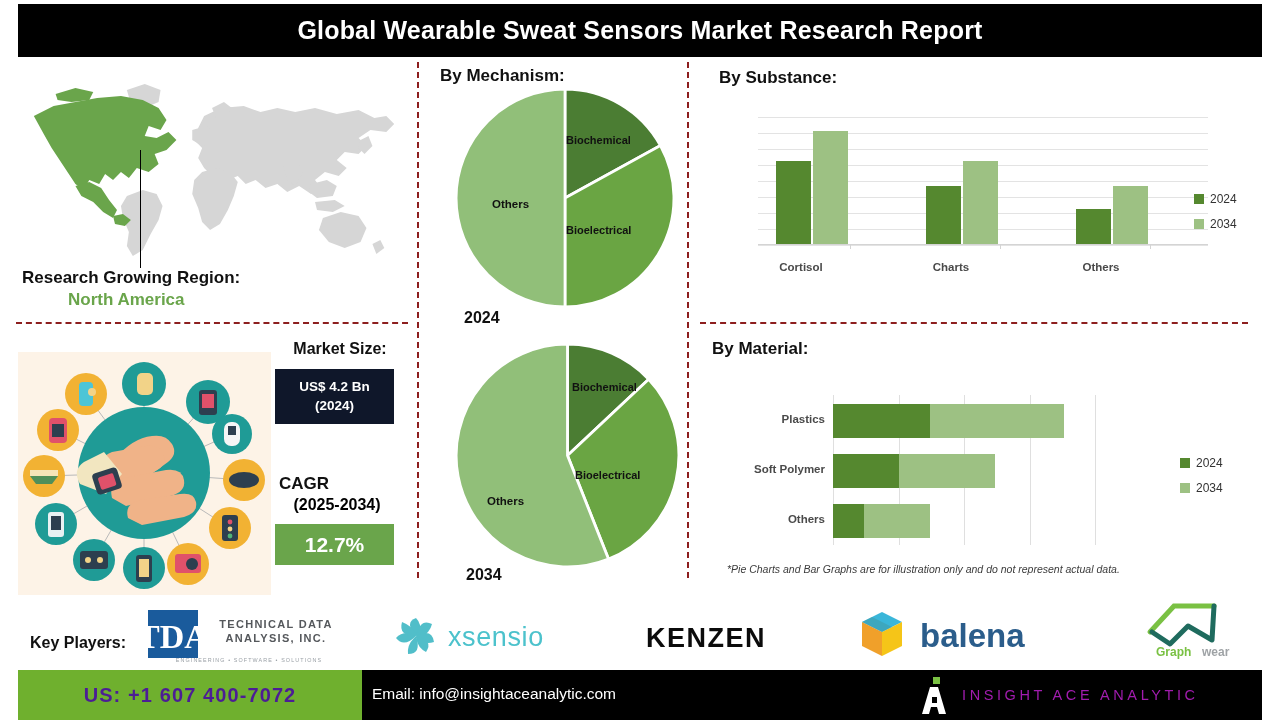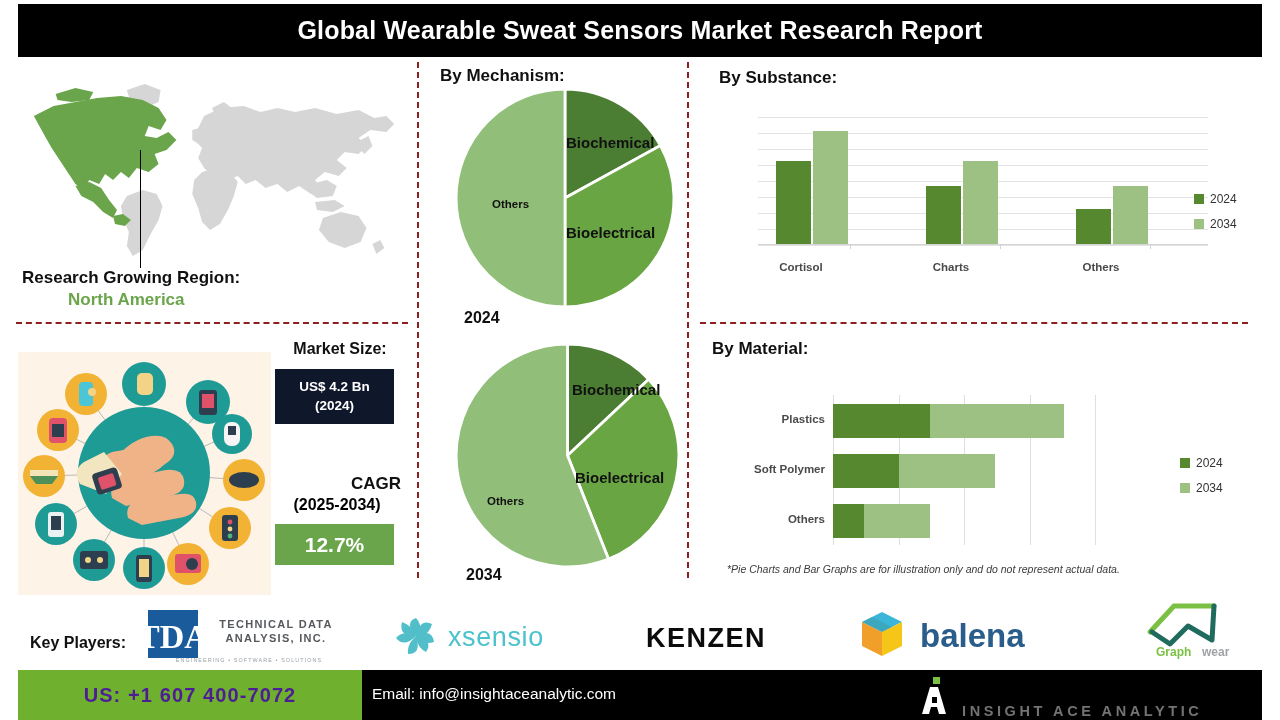--- a/index.html
+++ b/index.html
@@ -69,21 +69,21 @@
     text-align: center; font-size: 16px; font-weight: bold; color: #111;
   }
   .ms-box {
     position: absolute; left: 275px; top: 369px;
     width: 119px; height: 55px; background: #0f172a;
     display: flex; flex-direction: column; align-items: center; justify-content: center;
     color: #fff; font-size: 13.5px; font-weight: bold; line-height: 1.35;
   }
   .cagr-title {
     position: absolute; left: 279px; top: 474px; width: 122px;
-    text-align: right; font-size: 17px; font-weight: bold; color: #111;
+    text-align: left; font-size: 17px; font-weight: bold; color: #111;
   }
   .cagr-years {
     position: absolute; left: 272px; top: 496px; width: 130px;
     text-align: center; font-size: 16px; font-weight: bold; color: #000000;
   }
   .cagr-box {
     position: absolute; left: 275px; top: 524px;
     width: 119px; height: 41px; background: #6aa54b;
     display: flex; align-items: center; justify-content: center;
     color: #fff; font-size: 21px; font-weight: bold;
@@ -97,21 +97,21 @@
 
   .pie-year { position: absolute; font-size: 16px; font-weight: bold; color: #111; }
   #pie-2024-year { left: 464px; top: 309px; }
   #pie-2034-year { left: 466px; top: 566px; }
 
   .pie-wrap { position: absolute; }
   #pie-2024 { left: 455px; top: 88px;  width: 220px; height: 220px; }
   #pie-2034 { left: 455px; top: 343px; width: 225px; height: 225px; }
   .pie-svg { width: 100%; height: 100%; display: block; }
   .pie-label {
-    position: absolute; font-size: 15px; font-weight: bold; color: #111;
+    position: absolute; font-size: 11px; font-weight: bold; color: #111;
     white-space: nowrap;
   }
 
   
   #substance-chart { position: absolute; left: 700px; top: 105px; width: 560px; height: 160px; }
   .vb-plot {
     position: absolute; left: 58px; top: 12px; width: 450px; height: 128px;
   }
   .vb-gridline { position: absolute; left: 0; width: 100%; height: 1px; background: #e3e3e3; }
   .vb-axis { position: absolute; left: 0; bottom: 0; width: 100%; height: 1px; background: #d4d4d4; }
@@ -173,21 +173,21 @@
     position: absolute; left: 362px; top: 670px;
     width: 900px; height: 50px; background: #000000;
   }
   .footer-email {
     position: absolute; left: 372px; top: 685px;
     color: #ffffff; font-size: 15.5px;
   }
   .brandmark { position: absolute; left: 916px; top: 677px; width: 36px; height: 38px; }
   .brand-name {
     position: absolute; left: 962px; top: 687px;
-    color: #737373; font-size: 14.5px; letter-spacing: 3.6px; font-weight: bold; margin-top: 16px;
+    color: #a21caf; font-size: 14.5px; letter-spacing: 3.6px; font-weight: normal;
   }
 </style>
 </head>
 <body>
 
 <div class="header">
   <div class="header-title">Global Wearable Sweat Sensors Market Research Report</div>
 </div>
 
 <div class="vdash" id="divider-left-vertical"></div>

